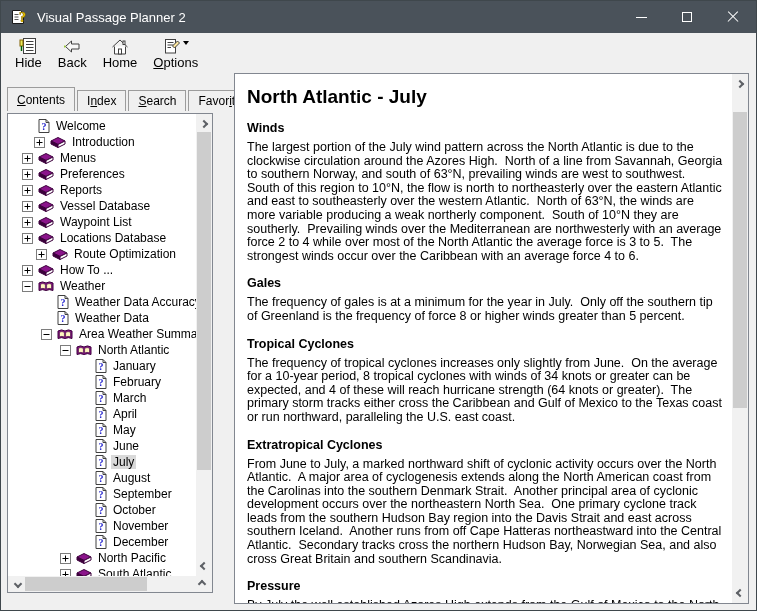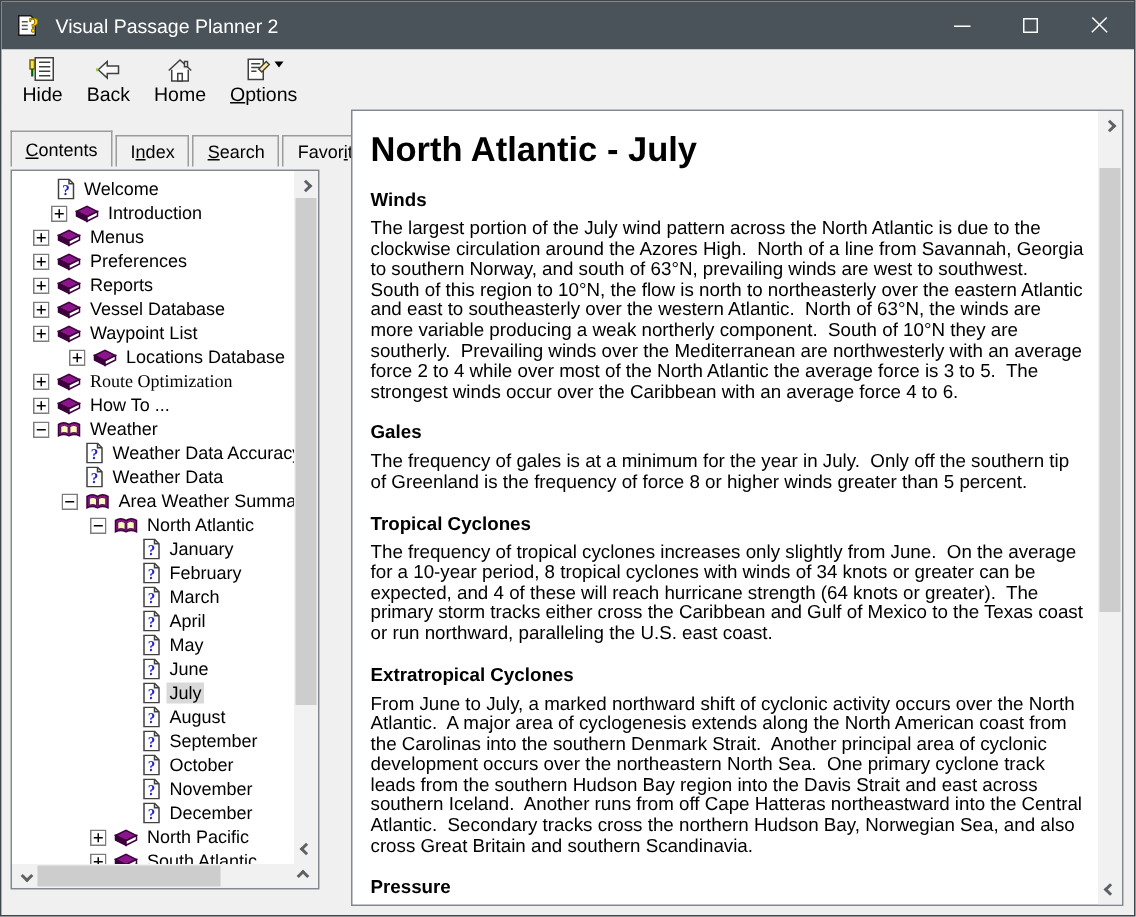--- a/index.html
+++ b/index.html
@@ -44,21 +44,21 @@
   .expander{width:11px;height:11px;flex:none;margin-right:5px;display:flex}
   .exp-spacer{width:11px;flex:none;margin-right:5px}
   .tree-icon{flex:none;margin-right:4px;display:flex;align-items:center}
   .tree-label{padding:0 2px;line-height:14px}
   .tree-label.selected{background:var(--selection)}
   
   .content-pane{flex:1;margin-left:4px;border:1px solid var(--border);background:#fff;
                 position:relative;overflow:hidden}
   .content-inner{position:absolute;top:0;left:0;right:16px;bottom:0;overflow:hidden;
                  padding:9px 8px 0 12px;color:var(--text)}
-  .content-inner h1{font-size:23px;font-weight:bold;margin:3px 0 11px;letter-spacing:0px}
+  .content-inner h1{font-size:19px;font-weight:bold;margin:3px 0 11px;letter-spacing:0px}
   .content-inner h2{font-size:12.5px;font-weight:bold;margin:13px 0 6px}
   .content-inner p{font-size:12.5px;line-height:13.6px;white-space:pre-wrap}
   
   .vscroll{position:absolute;top:0;right:0;width:16px;background:var(--track)}
   .tree-box .vscroll{bottom:16px}
   .content-pane .vscroll{bottom:0}
   .sb-btn{position:absolute;left:0;width:16px;height:17px;display:flex;align-items:center;justify-content:center}
   .sb-top{top:0}.sb-bottom{bottom:0}
   .sb-thumb{position:absolute;left:1px;right:1px;background:var(--thumb)}
   .t-thumb{top:18px;height:338px}
@@ -272,38 +272,38 @@
               </span>
               <span class="tree-icon">
                 <svg width="16" height="13" viewBox="0 0 16 13">
                   <polygon points="1,5 8,1.5 15,5 8,8.5" fill="#8b158b" stroke="#3c003c"></polygon>
                   <polygon points="1,5 1,8 8,11.5 8,8.5" fill="#3c003c" stroke="#3c003c"></polygon>
                   <polygon points="15,5 15,8 8,11.5 8,8.5" fill="#fff" stroke="#3c003c"></polygon>
                 </svg>
               </span>
               <span class="tree-label">Waypoint List</span>
             </div>
-            <div class="tree-row" style="padding-left: 14px; margin-left: 24px;">
+            <div class="tree-row" style="padding-left: 14px;">
               <span class="expander">
                 <svg width="11" height="11" viewBox="0 0 11 11">
                   <rect x="0.5" y="0.5" width="10" height="10" fill="#fff" stroke="#7d7d7d"></rect>
                   <line x1="2.5" y1="5.5" x2="8.5" y2="5.5" stroke="#000"></line>
                   <line x1="5.5" y1="2.5" x2="5.5" y2="8.5" stroke="#000"></line>
                 </svg>
               </span>
               <span class="tree-icon">
                 <svg width="16" height="13" viewBox="0 0 16 13">
                   <polygon points="1,5 8,1.5 15,5 8,8.5" fill="#8b158b" stroke="#3c003c"></polygon>
                   <polygon points="1,5 1,8 8,11.5 8,8.5" fill="#3c003c" stroke="#3c003c"></polygon>
                   <polygon points="15,5 15,8 8,11.5 8,8.5" fill="#fff" stroke="#3c003c"></polygon>
                 </svg>
               </span>
               <span class="tree-label">Locations Database</span>
             </div>
-            <div class="tree-row" style="padding-left: 14px; font-family: Liberation Serif, serif;">
+            <div class="tree-row" style="padding-left: 28px;">
               <span class="expander">
                 <svg width="11" height="11" viewBox="0 0 11 11">
                   <rect x="0.5" y="0.5" width="10" height="10" fill="#fff" stroke="#7d7d7d"></rect>
                   <line x1="2.5" y1="5.5" x2="8.5" y2="5.5" stroke="#000"></line>
                   <line x1="5.5" y1="2.5" x2="5.5" y2="8.5" stroke="#000"></line>
                 </svg>
               </span>
               <span class="tree-icon">
                 <svg width="16" height="13" viewBox="0 0 16 13">
                   <polygon points="1,5 8,1.5 15,5 8,8.5" fill="#8b158b" stroke="#3c003c"></polygon>

